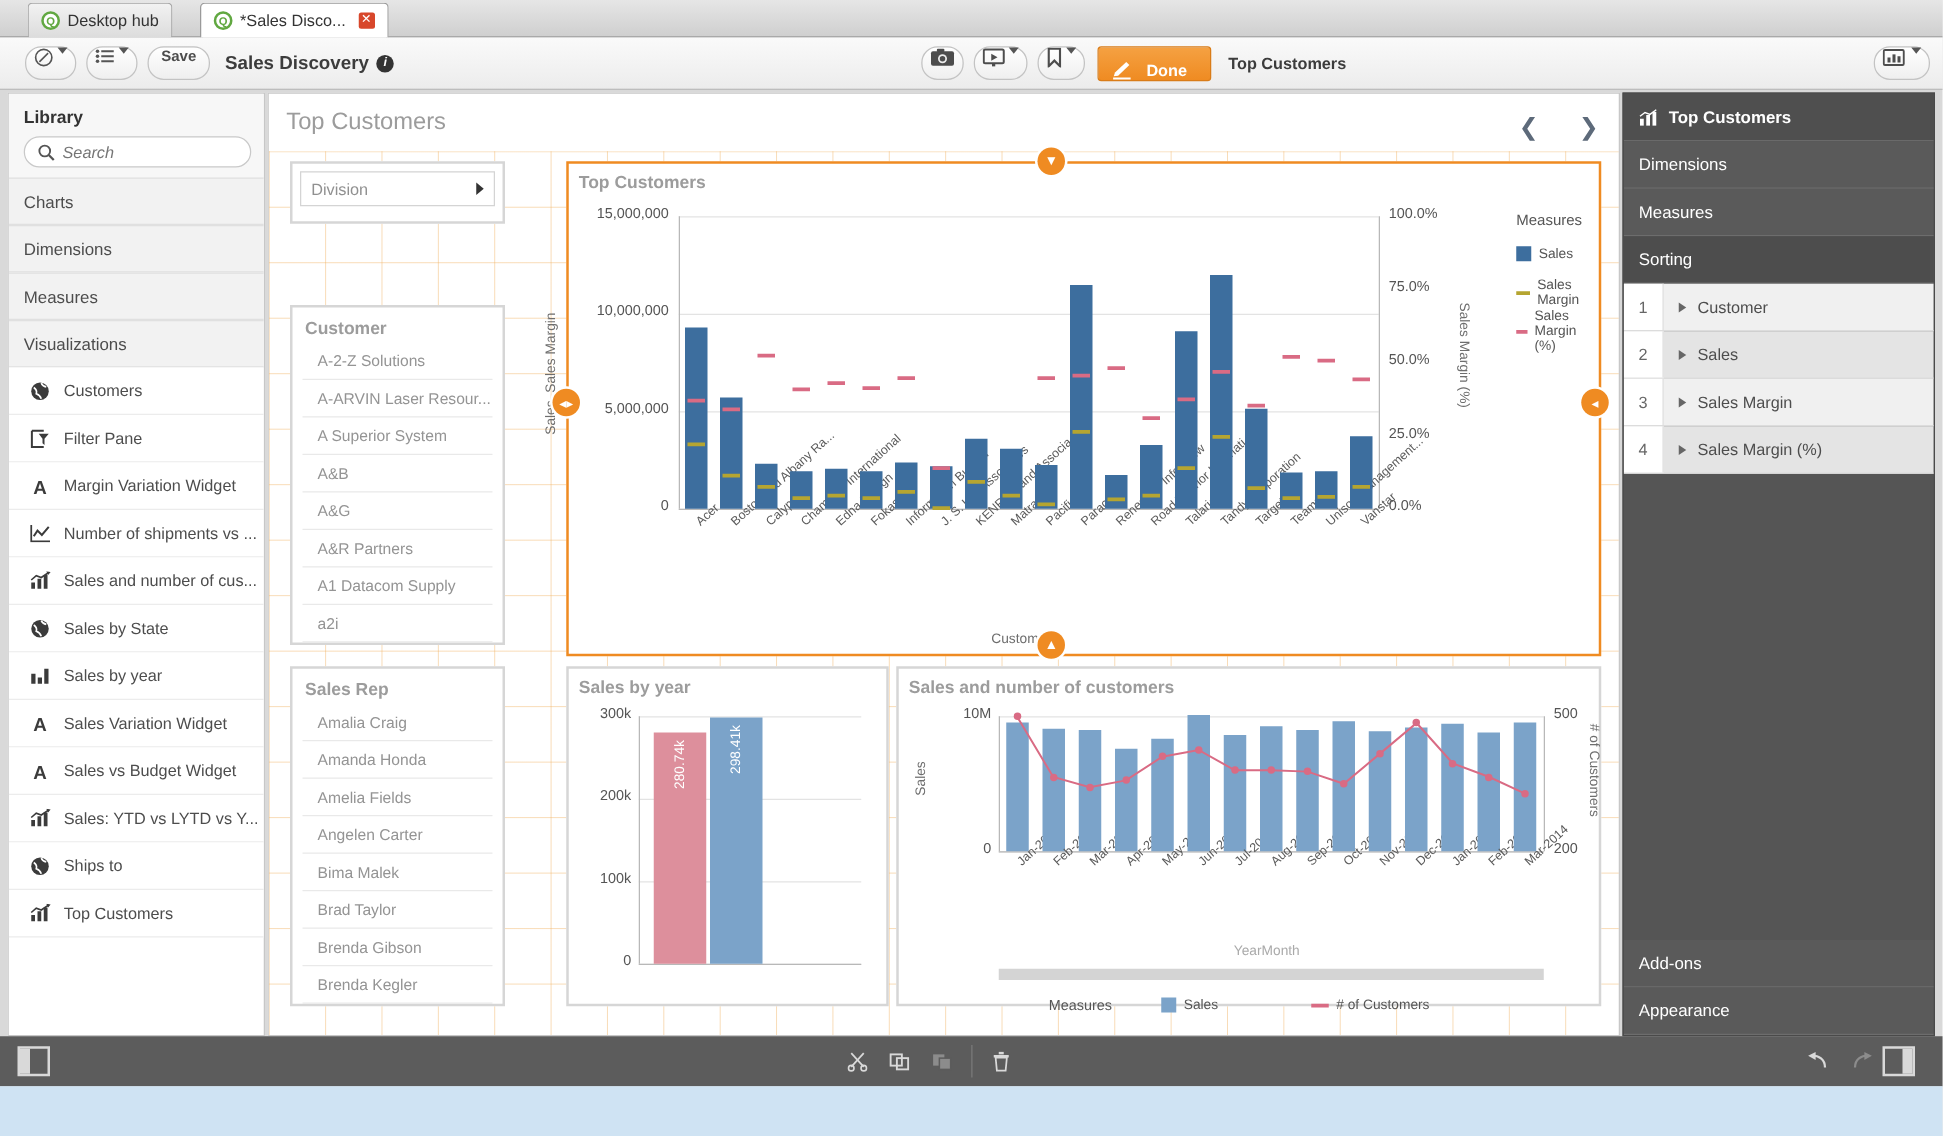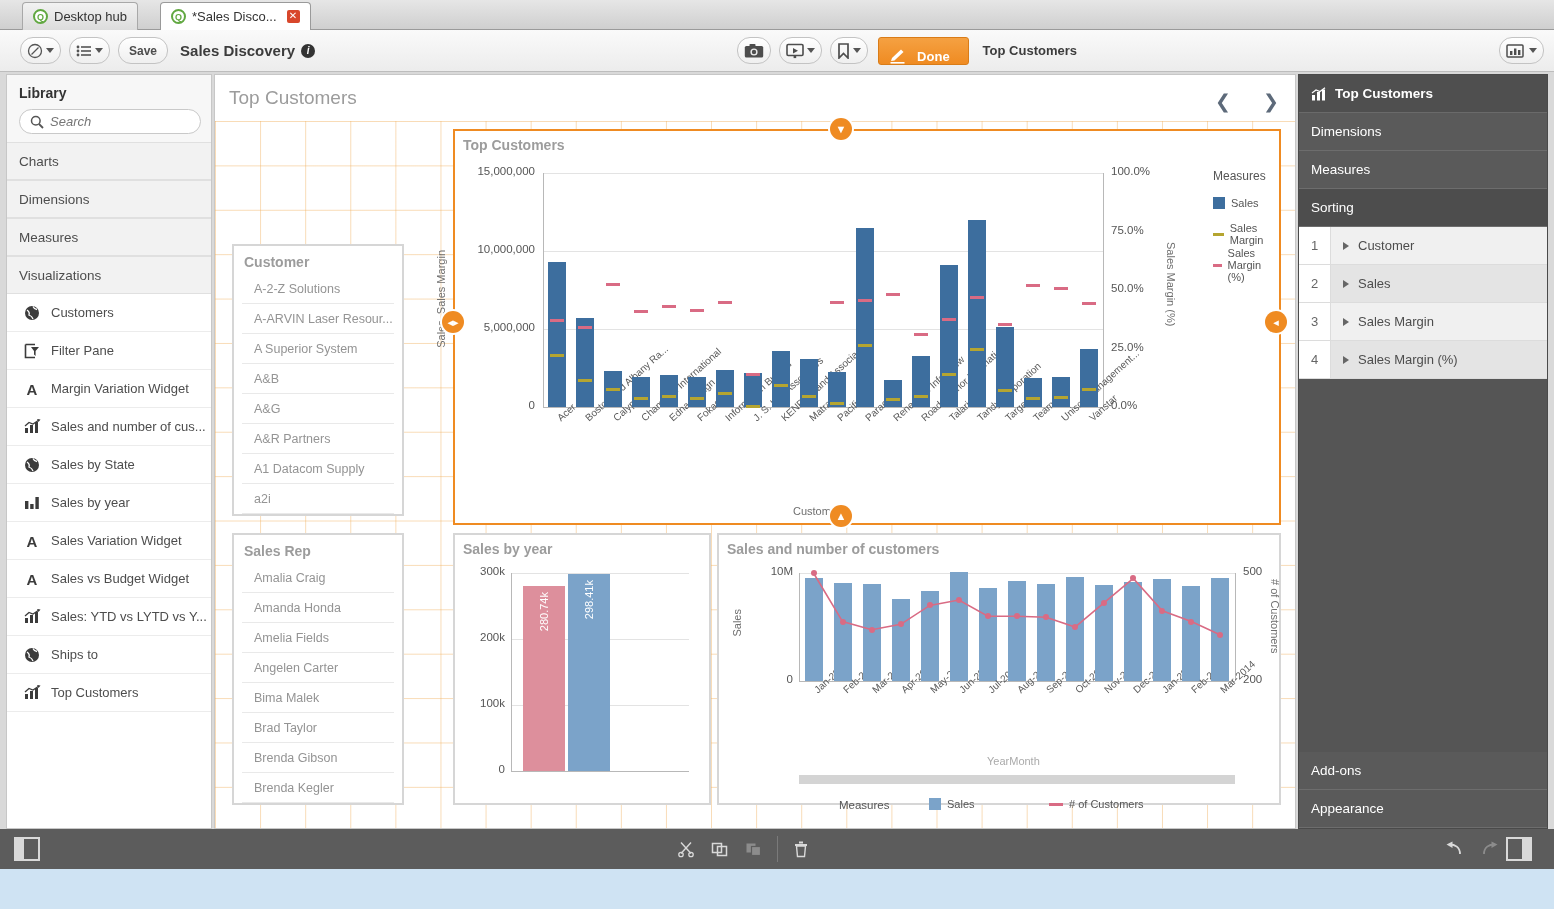--- a/index.html
+++ b/index.html
@@ -40,21 +40,21 @@
   
   #toolbar{
     position:absolute;left:0;top:30px;width:1554px;height:42px;
     background:linear-gradient(#fafafa,#ececec);
     border-bottom:1px solid #bdbdbd;
     display:flex;align-items:center;
   }
   .tbtn{
     height:27px;min-width:30px;border:1px solid #c3c3c3;border-radius:13px;
     background:linear-gradient(#ffffff,#efefef);
-    display:flex;align-items:center;justify-content:center;gap:3px;
+    display:flex;justify-content:center;gap:3px;
     padding:0 6px;margin-left:8px;cursor:pointer;color:#4d4d4d;
   }
   .tbtn.save{ font-weight:bold;font-size:12px; padding:0 10px;}
   .caret{ width:0;height:0;border-left:4px solid transparent;border-right:4px solid transparent;border-top:5px solid #555;}
   #appTitle{ margin-left:12px; font-weight:bold; font-size:15px; color:#3c3c3c; display:flex;align-items:center;gap:6px;}
   .infodot{ width:14px;height:14px;border-radius:50%;background:#333;color:#fff;font-size:10px;
     display:flex;align-items:center;justify-content:center;font-style:italic;font-weight:bold;}
   .doneBtn{
     height:28px;background:linear-gradient(#f5a142,#ef8b22);border:1px solid #d97c18;border-radius:3px;
     color:#fff;font-weight:bold;font-size:13px;display:flex;align-items:flex-end;gap:10px;
@@ -302,111 +302,126 @@
         <span class="ic">
           <svg width="16" height="16" viewBox="0 0 16 16" xmlns="http://www.w3.org/2000/svg">
             <text x="8" y="14" font-size="15" font-family="Liberation Sans, sans-serif" font-weight="bold" text-anchor="middle" fill="#3b3b3b">A</text>
           </svg>
         </span>
         <span>Margin Variation Widget</span>
       </div>
       <div class="libItem">
         <span class="ic">
           <svg width="17" height="15" viewBox="0 0 17 15" xmlns="http://www.w3.org/2000/svg">
-            <rect x="1" y="9" width="3" height="5" fill="#3b3b3b"></rect>
-            <rect x="6" y="6" width="3" height="8" fill="#3b3b3b"></rect>
-            <rect x="11" y="3" width="3" height="11" fill="#3b3b3b"></rect>
-            <polyline points="1,7 5,3.5 9,5 15,1" fill="none" stroke="#3b3b3b" stroke-width="1.3"></polyline>
-            <polygon points="13,0 16.5,0.6 14.5,3" fill="#3b3b3b"></polygon>
-          </svg>
-        </span>
-        <span>Sales and number of cus...</span>
-      </div>
-      <div class="libItem">
-        <span class="ic">
-          <svg width="16" height="16" viewBox="0 0 16 16" xmlns="http://www.w3.org/2000/svg">
-            <circle cx="8" cy="8" r="7" fill="#3b3b3b"></circle>
-            <path d="M3 5 Q6 7 5 10 Q8 11 9 14" fill="none" stroke="#fff" stroke-width="1.3"></path>
-            <path d="M9 1.5 Q10 4 13 4.5" fill="none" stroke="#fff" stroke-width="1.3"></path>
-          </svg>
-        </span>
-        <span>Sales by State</span>
-      </div>
-      <div class="libItem">
-        <span class="ic">
-          <svg width="16" height="15" viewBox="0 0 16 15" xmlns="http://www.w3.org/2000/svg">
-            <rect x="1" y="6" width="3.4" height="8" fill="#3b3b3b"></rect>
-            <rect x="6.2" y="9" width="3.4" height="5" fill="#3b3b3b"></rect>
-            <rect x="11.4" y="2" width="3.4" height="12" fill="#3b3b3b"></rect>
-          </svg>
-        </span>
-        <span>Sales by year</span>
-      </div>
-      <div class="libItem">
-        <span class="ic">
-          <svg width="16" height="16" viewBox="0 0 16 16" xmlns="http://www.w3.org/2000/svg">
-            <text x="8" y="14" font-size="15" font-family="Liberation Sans, sans-serif" font-weight="bold" text-anchor="middle" fill="#3b3b3b">A</text>
-          </svg>
-        </span>
-        <span>Sales Variation Widget</span>
-      </div>
-      <div class="libItem">
-        <span class="ic">
-          <svg width="16" height="16" viewBox="0 0 16 16" xmlns="http://www.w3.org/2000/svg">
-            <text x="8" y="14" font-size="15" font-family="Liberation Sans, sans-serif" font-weight="bold" text-anchor="middle" fill="#3b3b3b">A</text>
-          </svg>
-        </span>
-        <span>Sales vs Budget Widget</span>
+            <path d="M1 1 V14 H16" stroke="#3b3b3b" stroke-width="1.4" fill="none"></path>
+            <polyline points="3,10 6,5.5 9.5,9 15,2.5" fill="none" stroke="#3b3b3b" stroke-width="1.6"></polyline>
+          </svg>
+        </span>
+        <span>Number of shipments vs ...</span>
       </div>
       <div class="libItem">
         <span class="ic">
           <svg width="17" height="15" viewBox="0 0 17 15" xmlns="http://www.w3.org/2000/svg">
             <rect x="1" y="9" width="3" height="5" fill="#3b3b3b"></rect>
             <rect x="6" y="6" width="3" height="8" fill="#3b3b3b"></rect>
             <rect x="11" y="3" width="3" height="11" fill="#3b3b3b"></rect>
             <polyline points="1,7 5,3.5 9,5 15,1" fill="none" stroke="#3b3b3b" stroke-width="1.3"></polyline>
             <polygon points="13,0 16.5,0.6 14.5,3" fill="#3b3b3b"></polygon>
           </svg>
         </span>
-        <span>Sales: YTD vs LYTD vs Y...</span>
+        <span>Sales and number of cus...</span>
       </div>
       <div class="libItem">
         <span class="ic">
           <svg width="16" height="16" viewBox="0 0 16 16" xmlns="http://www.w3.org/2000/svg">
             <circle cx="8" cy="8" r="7" fill="#3b3b3b"></circle>
             <path d="M3 5 Q6 7 5 10 Q8 11 9 14" fill="none" stroke="#fff" stroke-width="1.3"></path>
             <path d="M9 1.5 Q10 4 13 4.5" fill="none" stroke="#fff" stroke-width="1.3"></path>
           </svg>
         </span>
-        <span>Ships to</span>
+        <span>Sales by State</span>
+      </div>
+      <div class="libItem">
+        <span class="ic">
+          <svg width="16" height="15" viewBox="0 0 16 15" xmlns="http://www.w3.org/2000/svg">
+            <rect x="1" y="6" width="3.4" height="8" fill="#3b3b3b"></rect>
+            <rect x="6.2" y="9" width="3.4" height="5" fill="#3b3b3b"></rect>
+            <rect x="11.4" y="2" width="3.4" height="12" fill="#3b3b3b"></rect>
+          </svg>
+        </span>
+        <span>Sales by year</span>
+      </div>
+      <div class="libItem">
+        <span class="ic">
+          <svg width="16" height="16" viewBox="0 0 16 16" xmlns="http://www.w3.org/2000/svg">
+            <text x="8" y="14" font-size="15" font-family="Liberation Sans, sans-serif" font-weight="bold" text-anchor="middle" fill="#3b3b3b">A</text>
+          </svg>
+        </span>
+        <span>Sales Variation Widget</span>
+      </div>
+      <div class="libItem">
+        <span class="ic">
+          <svg width="16" height="16" viewBox="0 0 16 16" xmlns="http://www.w3.org/2000/svg">
+            <text x="8" y="14" font-size="15" font-family="Liberation Sans, sans-serif" font-weight="bold" text-anchor="middle" fill="#3b3b3b">A</text>
+          </svg>
+        </span>
+        <span>Sales vs Budget Widget</span>
       </div>
       <div class="libItem">
         <span class="ic">
           <svg width="17" height="15" viewBox="0 0 17 15" xmlns="http://www.w3.org/2000/svg">
             <rect x="1" y="9" width="3" height="5" fill="#3b3b3b"></rect>
             <rect x="6" y="6" width="3" height="8" fill="#3b3b3b"></rect>
             <rect x="11" y="3" width="3" height="11" fill="#3b3b3b"></rect>
             <polyline points="1,7 5,3.5 9,5 15,1" fill="none" stroke="#3b3b3b" stroke-width="1.3"></polyline>
             <polygon points="13,0 16.5,0.6 14.5,3" fill="#3b3b3b"></polygon>
           </svg>
         </span>
+        <span>Sales: YTD vs LYTD vs Y...</span>
+      </div>
+      <div class="libItem">
+        <span class="ic">
+          <svg width="16" height="16" viewBox="0 0 16 16" xmlns="http://www.w3.org/2000/svg">
+            <circle cx="8" cy="8" r="7" fill="#3b3b3b"></circle>
+            <path d="M3 5 Q6 7 5 10 Q8 11 9 14" fill="none" stroke="#fff" stroke-width="1.3"></path>
+            <path d="M9 1.5 Q10 4 13 4.5" fill="none" stroke="#fff" stroke-width="1.3"></path>
+          </svg>
+        </span>
+        <span>Ships to</span>
+      </div>
+      <div class="libItem">
+        <span class="ic">
+          <svg width="17" height="15" viewBox="0 0 17 15" xmlns="http://www.w3.org/2000/svg">
+            <rect x="1" y="9" width="3" height="5" fill="#3b3b3b"></rect>
+            <rect x="6" y="6" width="3" height="8" fill="#3b3b3b"></rect>
+            <rect x="11" y="3" width="3" height="11" fill="#3b3b3b"></rect>
+            <polyline points="1,7 5,3.5 9,5 15,1" fill="none" stroke="#3b3b3b" stroke-width="1.3"></polyline>
+            <polygon points="13,0 16.5,0.6 14.5,3" fill="#3b3b3b"></polygon>
+          </svg>
+        </span>
         <span>Top Customers</span>
       </div>
     </div>
 </div>
 
 <div id="sheet">
   <div id="sheetHead">
     <div id="sheetTitle">Top Customers</div>
     <div class="navArrow" style="left:1000px;">❮</div>
     <div class="navArrow" style="left:1048px;">❯</div>
   </div>
 
   <div id="grid">
 
+    <div class="filterDrop" style="left:17px;top:8px;width:172px;height:50px;">
+      <div class="fdInner">
+        <span>Division</span>
+        <span class="triRight"></span>
+      </div>
+    </div>
 
 
     <div class="cellObj" style="left:17px;top:123px;width:172px;height:272px;">
       <div class="lbTitle">Customer</div>
       <div id="custRows">
           <div class="lbRow">A-2-Z Solutions</div>
           <div class="lbRow">A-ARVIN Laser Resour...</div>
           <div class="lbRow">A Superior System</div>
           <div class="lbRow">A&amp;B</div>
           <div class="lbRow">A&amp;G</div>

